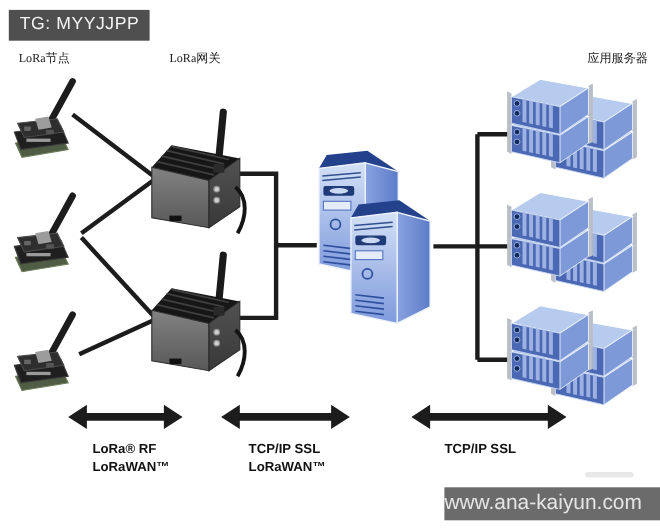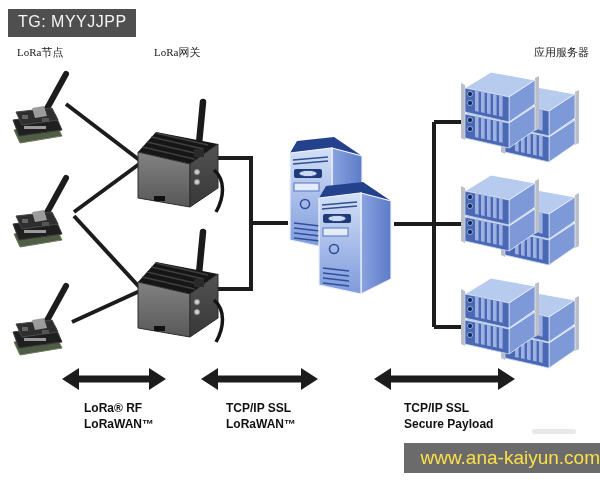--- a/index.html
+++ b/index.html
@@ -12,21 +12,21 @@
   .h-nodes{left:17px;} .h-gw{left:154px;} .h-ns{left:291px;} .h-as{left:494px;margin-left:40px;}
   .diagram-svg{position:absolute;left:0;top:0;}
   .proto{position:absolute;top:400px;font-size:12px;font-weight:bold;color:#111;
          line-height:16px;white-space:nowrap;}
   .p1{left:84px;} .p2{left:226px;} .p3{left:404px;}
   .watermark{position:absolute;left:406px;top:403px;font-size:16px;color:#bfbfbf;
              opacity:.9;letter-spacing:1px;white-space:nowrap;z-index:5;}
   .micro-watermark{position:absolute;left:532px;top:429px;width:44px;height:5px;
                    background:#e2e2e2;opacity:.8;border-radius:2px;z-index:5;}
   .footer{position:absolute;left:404px;top:443px;width:196px;height:30px;background:#6b6b6b;
-          color:#fde047;font-size:19px;display:flex;align-items:center;justify-content:flex-end;
+          color:#e5e5e5;font-size:19px;display:flex;align-items:center;justify-content:flex-start;
           z-index:6;white-space:nowrap;}
 </style>
 </head>
 <body>
 
 <div class="stage">
 
   <div class="banner">TG: MYYJJPP</div>
 
   <div class="col-header h-nodes">LoRa节点</div>
@@ -177,21 +177,20 @@
   <div class="proto p1">
     <div>LoRa® RF</div>
     <div>LoRaWAN™</div>
   </div>
   <div class="proto p2">
     <div>TCP/IP SSL</div>
     <div>LoRaWAN™</div>
   </div>
   <div class="proto p3">
     <div>TCP/IP SSL</div>
-    <div>Secure Payload</div>
   </div>
 
   <div class="micro-watermark"></div>
 
   <div class="footer">
     <span>www.ana-kaiyun.com</span>
   </div>
 </div>
 
 </body></html>

